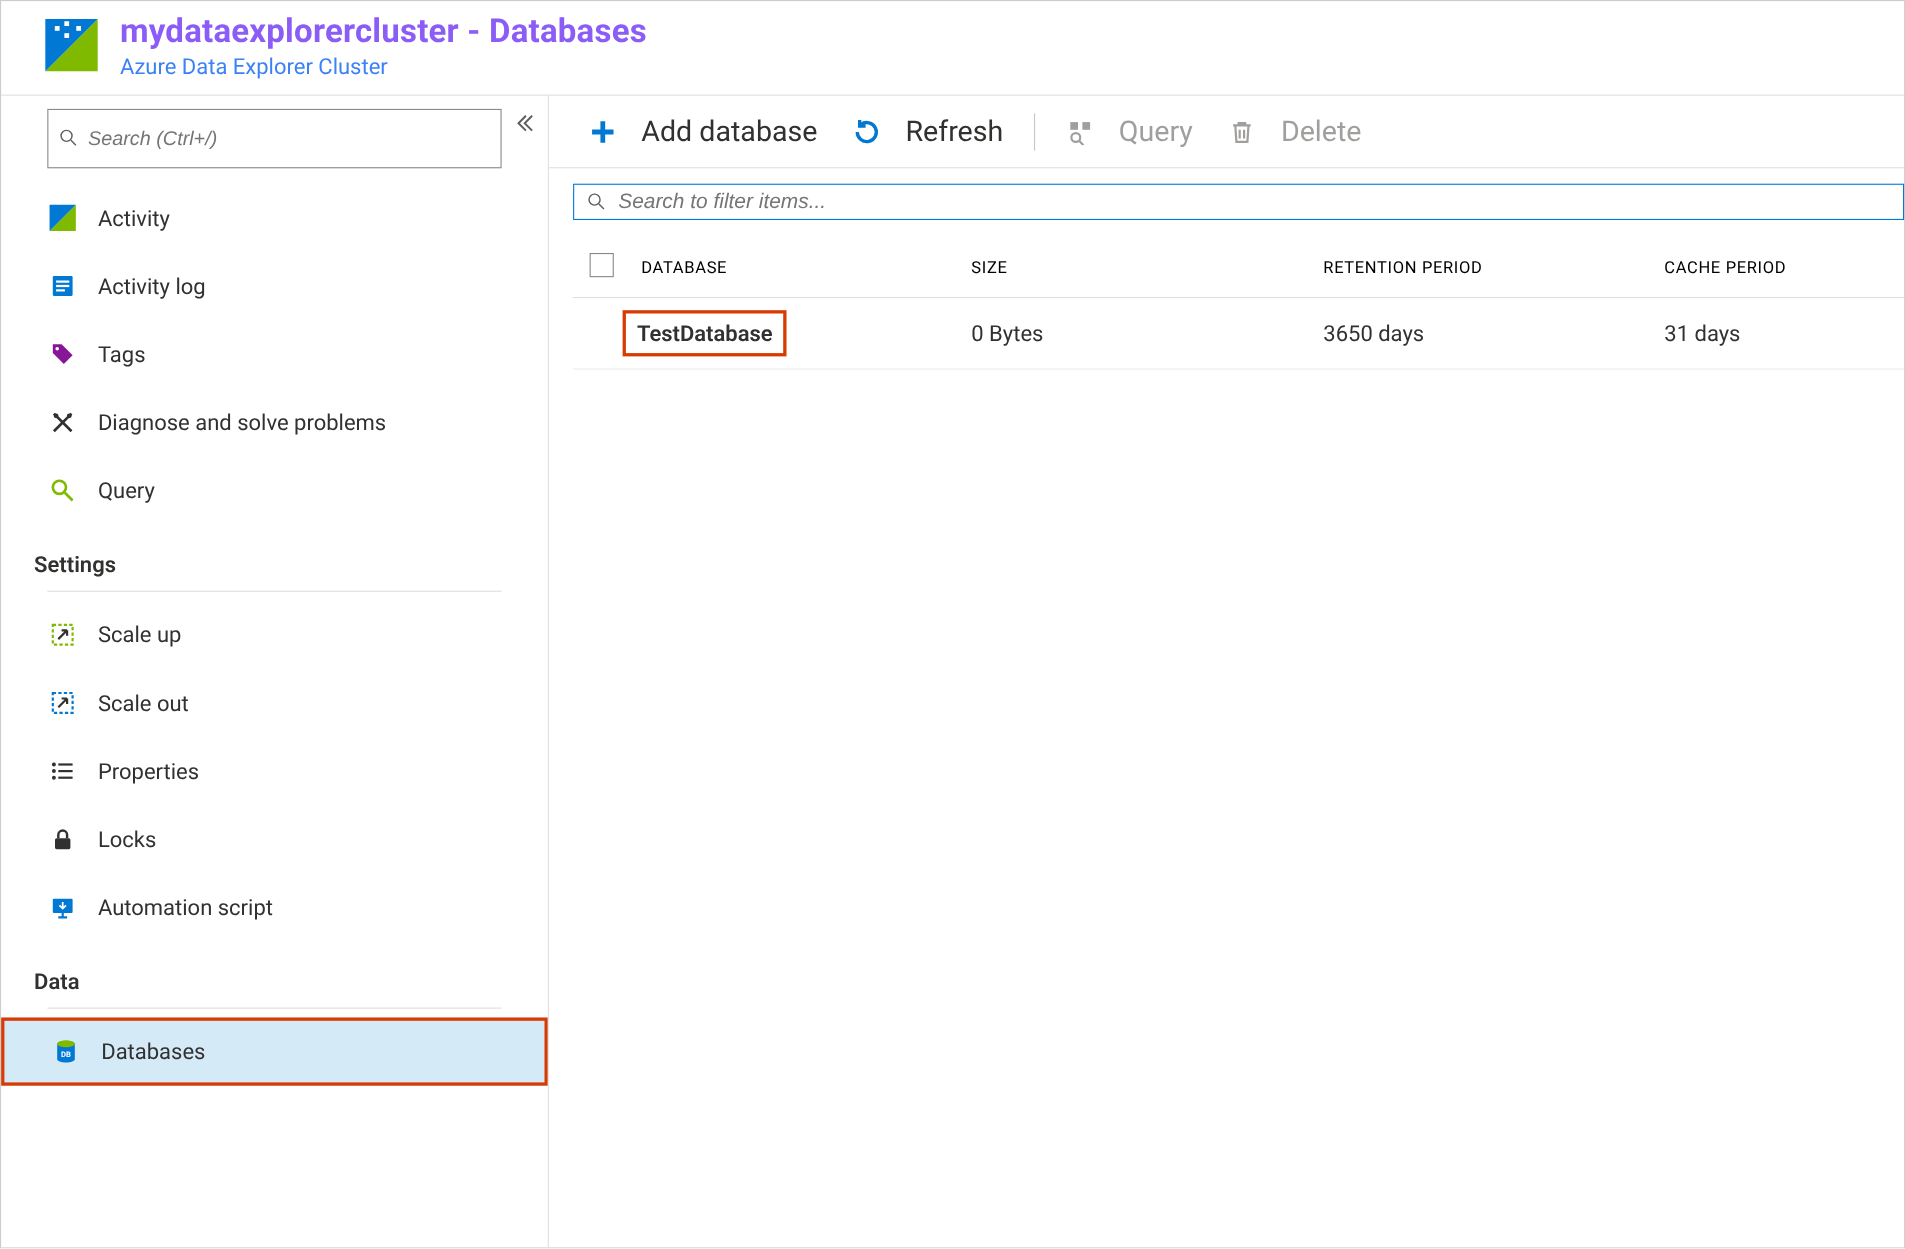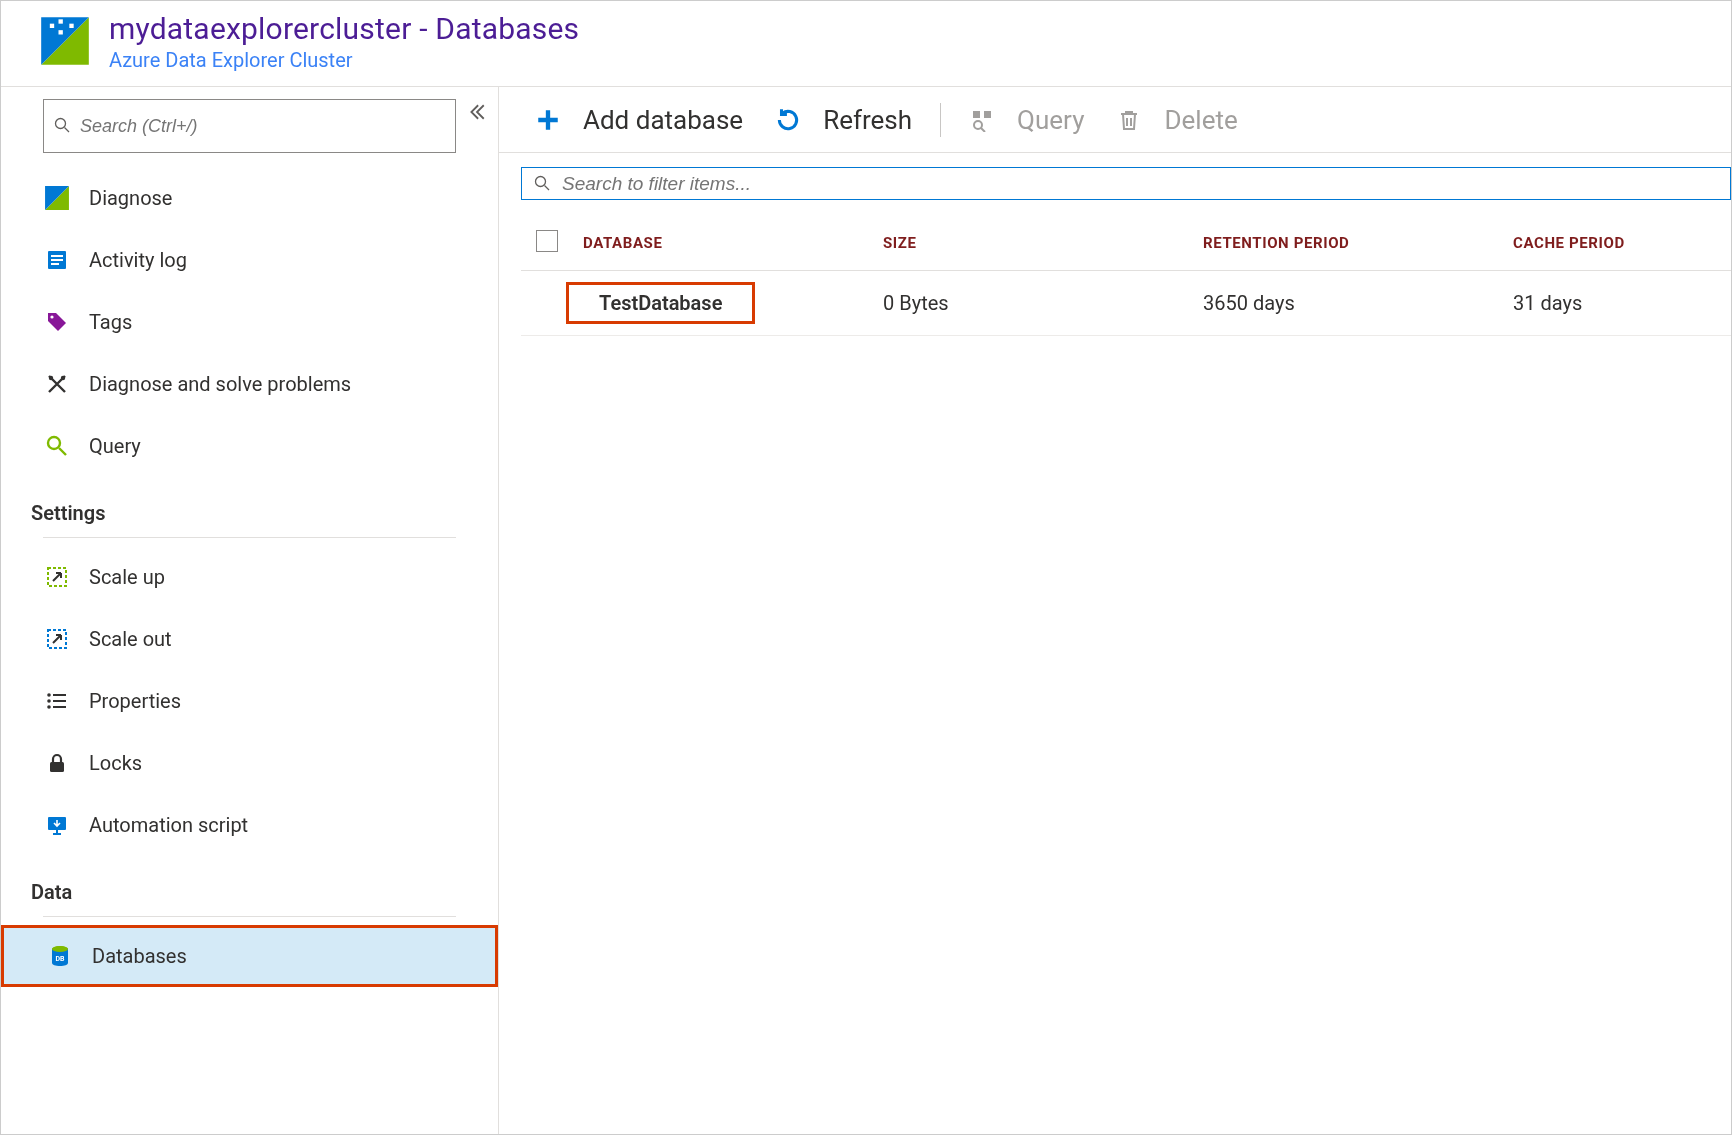--- a/index.html
+++ b/index.html
@@ -22,21 +22,21 @@
     display: flex;
     align-items: flex-start;
     padding: 10px 20px 14px 38px;
     border-bottom: 1px solid #e1dfdd;
   }
   .header-icon {
     width: 52px; height: 52px; margin-right: 18px; margin-top: 4px;
     flex-shrink:0;
   }
   .header-titles h1 {
-    font-size: 30px; font-weight: 400; color:#4c1d95; letter-spacing:0.2px;
+    font-size: 30px; font-weight: 700; color:#8b5cf6; letter-spacing:0.2px;
   }
   .header-titles .sub {
     font-size: 20px; color: #3b82f6; margin-top:2px;
   }
   
   .body {
     display:flex; flex:1; min-height:0;
   }
   .sidebar {
     width: 498px;
@@ -108,35 +108,35 @@
   }
   .filter-box .s-icon { width:18px; height:18px; color:#605e5c; margin-right:10px; }
   .filter-box input {
     flex:1; border:none; outline:none; font-size:19px; font-style:italic;
     color:#767472; background:transparent;
   }
 
   .table-wrap { padding: 16px 0 0 22px; }
   table { border-collapse:collapse; width:100%; table-layout:fixed; }
   th {
-    text-align:left; font-size:15px; letter-spacing:0.6px; font-weight:700;
-    color:#7f1d1d; padding:14px 10px 14px 0;
+    text-align:left; font-size:15px; letter-spacing:0.6px; font-weight:400;
+    color:#000000; padding:14px 10px 14px 0;
     border-bottom:1px solid #e1dfdd;
   }
   th.checkbox-col, td.checkbox-col { width:62px; text-align:center; }
   .chk {
     width:22px; height:22px; border:1px solid #8a8886; display:inline-block;
   }
   td {
     padding:20px 10px 20px 0; font-size:20px; color:#323130;
     border-bottom:1px solid #edebe9;
   }
   td.dbname { font-weight:600; }
   .cell-highlight {
-    border:3px solid #d83b01; display:inline-block; padding:6px 30px;
+    border:3px solid #d83b01; display:inline-block; padding:6px 10px;
     margin-left:-17px; margin-top:-9px; margin-bottom:-9px;
   }
 
   
   .blue { color:#0078d4; }
   .purple { color:#881798; }
   .dark { color:#323130; }
   .green { color:#498205; }
   .grey { color:#a19f9d; }
 </style>
@@ -184,21 +184,21 @@
 
       <div class="sidebar-scroll">
 
         <div class="nav-item">
           <span class="nav-icon">
             <svg viewBox="0 0 24 24" width="26" height="26">
                 <polygon points="1,23 23,1 23,23" fill="#7fba00"></polygon>
                 <polygon points="1,23 23,1 1,1" fill="#0078d4"></polygon>
               </svg>
           </span>
-          <span>Diagnose</span>
+          <span>Activity</span>
         </div>
         <div class="nav-item">
           <span class="nav-icon blue">
             <svg viewBox="0 0 24 24" width="24" height="24">
                 <rect x="3" y="3" width="18" height="18" rx="1" fill="#0078d4"></rect>
                 <rect x="6" y="7" width="12" height="2" fill="#fff"></rect>
                 <rect x="6" y="11" width="12" height="2" fill="#fff"></rect>
                 <rect x="6" y="15" width="8" height="2" fill="#fff"></rect>
               </svg>
           </span>

